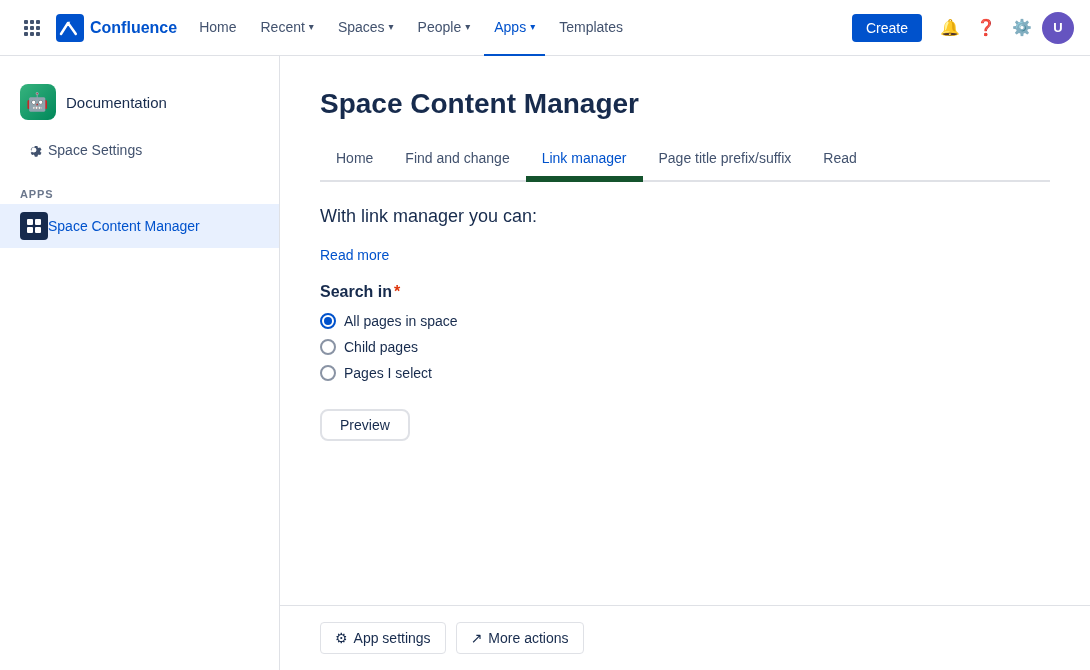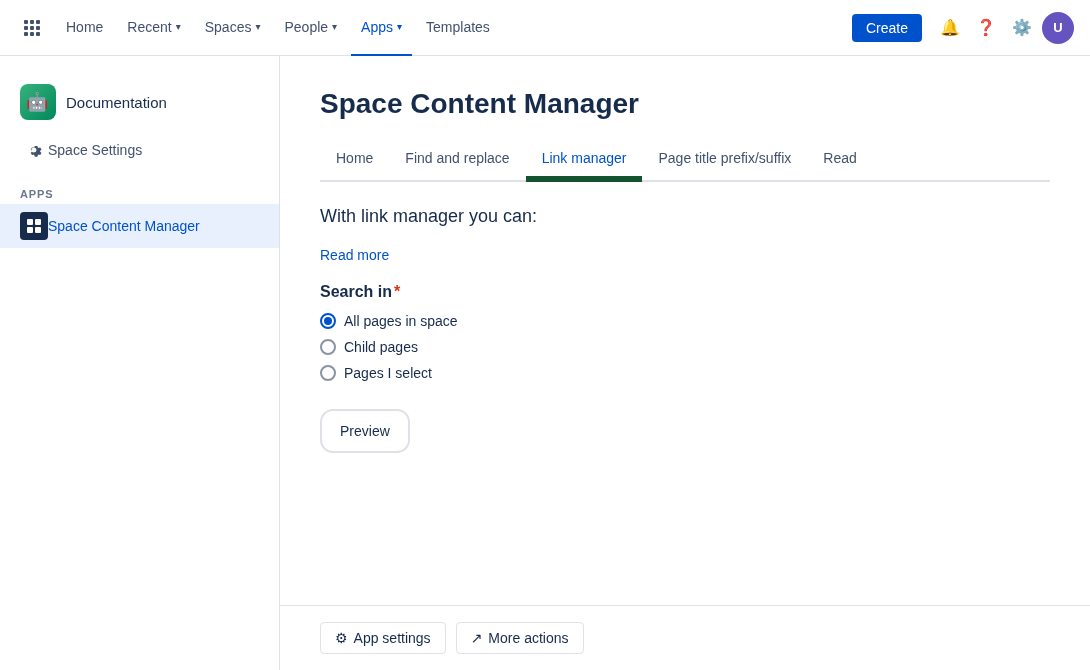--- a/index.html
+++ b/index.html
@@ -285,22 +285,22 @@
     .radio-label {
       font-size: 14px;
       color: #172b4d;
     }
 
     
     .preview-btn {
       background: #fff;
       color: #172b4d;
       border: 2px solid #dfe1e6;
-      padding: 12px 18px;
-      border-radius: 13px;
+      padding: 6px 18px;
+      border-radius: 8px;
       font-size: 14px;
       font-weight: 500;
       cursor: pointer;
     }
 
     
     .bottom-bar {
       border-top: 1px solid #dfe1e6;
       padding: 16px 40px;
       display: flex;
@@ -331,20 +331,27 @@
       <rect x="6" y="0" width="4" height="4" rx="1"></rect>
       <rect x="12" y="0" width="4" height="4" rx="1"></rect>
       <rect x="0" y="6" width="4" height="4" rx="1"></rect>
       <rect x="6" y="6" width="4" height="4" rx="1"></rect>
       <rect x="12" y="6" width="4" height="4" rx="1"></rect>
       <rect x="0" y="12" width="4" height="4" rx="1"></rect>
       <rect x="6" y="12" width="4" height="4" rx="1"></rect>
       <rect x="12" y="12" width="4" height="4" rx="1"></rect>
     </svg>
   </div>
+  <a class="topnav-logo">
+    <svg class="topnav-logo-icon" viewBox="0 0 28 28" fill="none">
+      <rect width="28" height="28" rx="4" fill="#0052cc"></rect>
+      <path d="M5 20c.3-.5 7-11 7-11s7.5 10.5 7.8 11" stroke="#fff" stroke-width="2.5" stroke-linecap="round"></path>
+    </svg>
+    <span class="topnav-logo-text">Confluence</span>
+  </a>
   <a class="topnav-item">
     <span>Home</span>
   </a>
   <a class="topnav-item">
     <span>Recent</span>
     <span class="topnav-chevron">▾</span>
   </a>
   <a class="topnav-item">
     <span>Spaces</span>
     <span class="topnav-chevron">▾</span>
@@ -407,21 +414,21 @@
       <span>Space Content Manager</span>
     </div>
   </aside>
 
   <main class="content-area">
     <div class="content-header">
       <h1 class="page-title">Space Content Manager</h1>
 
       <div class="tabs">
         <div class="tab">Home</div>
-        <div class="tab">Find and replace</div>
+        <div class="tab">Find and change</div>
         <div class="tab active">Link manager</div>
         <div class="tab">Page title prefix/suffix</div>
         <div class="tab">Read</div>
       </div>
     </div>
 
     <div class="content-body">
       <p class="content-description">With link manager you can:</p>
 
 

